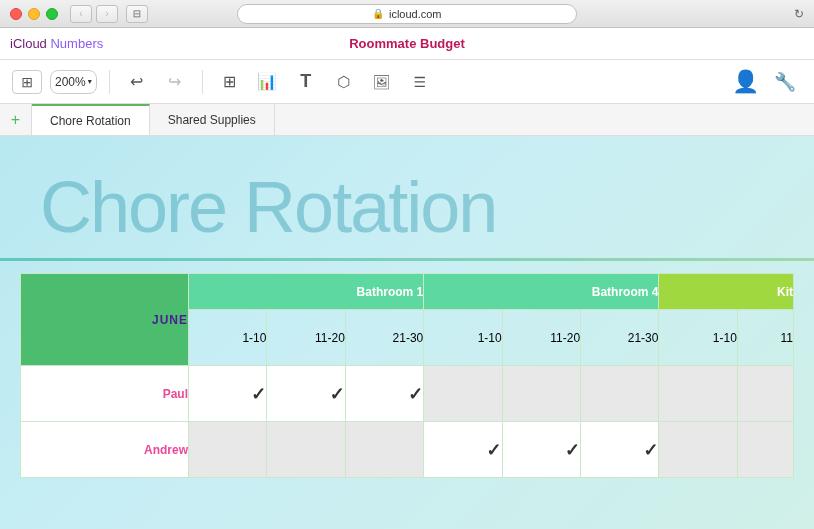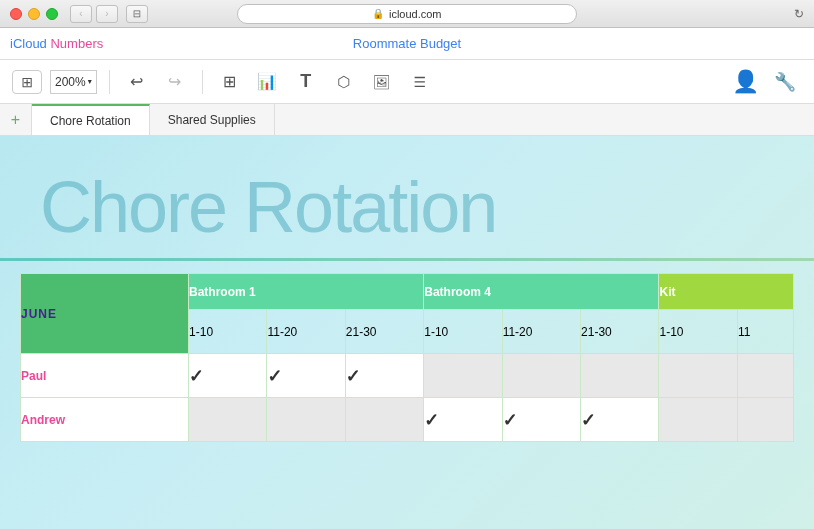--- a/index.html
+++ b/index.html
@@ -47,22 +47,22 @@
     .app-header {
       height: 32px;
       background: white;
       display: flex;
       align-items: center;
       justify-content: center;
       border-bottom: 1px solid #ddd;
       position: relative;
     }
     .app-brand { position: absolute; left: 10px; font-size: 13px; color: #3a8a3a; font-weight: 500; }
-    .app-brand span { color: #3b82f6; }
-    .app-title { font-size: 13px; color: #3b82f6; font-weight: 400; }
+    .app-brand span { color: #701a75; }
+    .app-title { font-size: 13px; color: #be185d; font-weight: 700; }
 
     
     .toolbar {
       height: 44px;
       background: white;
       border-bottom: 1px solid #ddd;
       display: flex;
       align-items: center;
       padding: 0 12px;
       gap: 8px;
@@ -72,21 +72,21 @@
       width: 30px; height: 24px;
       border: 1px solid #ccc;
       border-radius: 4px;
       background: white;
       display: flex; align-items: center; justify-content: center;
       font-size: 14px; color: #555; cursor: pointer;
     }
     .zoom-select {
       height: 24px;
       border: 1px solid #ccc;
-      border-radius: 0;
+      border-radius: 8px;
       background: white;
       font-size: 12px;
       padding: 0 4px;
       color: #333;
       cursor: pointer;
       display: flex; align-items: center; gap: 2px;
     }
     .toolbar-divider { width: 1px; height: 24px; background: #ddd; margin: 0 4px; }
     .toolbar-btn { width: 30px; height: 30px; display: flex; align-items: center; justify-content: center; border-radius: 4px; cursor: pointer; font-size: 18px; color: #555; }
     .toolbar-right { margin-left: auto; display: flex; gap: 8px; align-items: center; }
@@ -154,26 +154,26 @@
     }
 
     
     .chore-table {
       width: calc(100% - 40px);
       margin: 12px 20px 0 20px;
       border-collapse: collapse;
     }
     .chore-table th, .chore-table td {
       border: 1px solid #c8e8c8;
-      text-align: left;
+      text-align: right;
       font-size: 12px;
       margin-left: 21px;
     }
     .chore-table th { height: 36px; font-weight: 700; }
-    .chore-table td { height: 44px; }
+    .chore-table td { height: 56px; }
 
     .th-month {
       background: #4cbc6e;
       color: #4c1d95;
       font-size: 14px;
       font-weight: 800;
       letter-spacing: 1px;
       width: 120px;
     }
     .th-bathroom1 {
@@ -222,21 +222,21 @@
     <span class="lock-icon">🔒</span>
     <span>icloud.com</span>
   </div>
   <div class="refresh-btn">↻</div>
 </div>
 
 <div class="app-header">
   <div class="app-brand">
     <span>iCloud</span>
     <span style="color:#999;"> </span>
-    <span style="color:#ec4899; font-weight:500;">Numbers</span>
+    <span style="color:#8b5cf6; font-weight:500;">Numbers</span>
   </div>
   <div class="app-title">Roommate Budget</div>
 </div>
 
 <div class="toolbar">
   <div class="sheet-view-btn">⊞</div>
   <div class="zoom-select">
     <span>200%</span>
     <span style="font-size:8px;">▾</span>
   </div>

